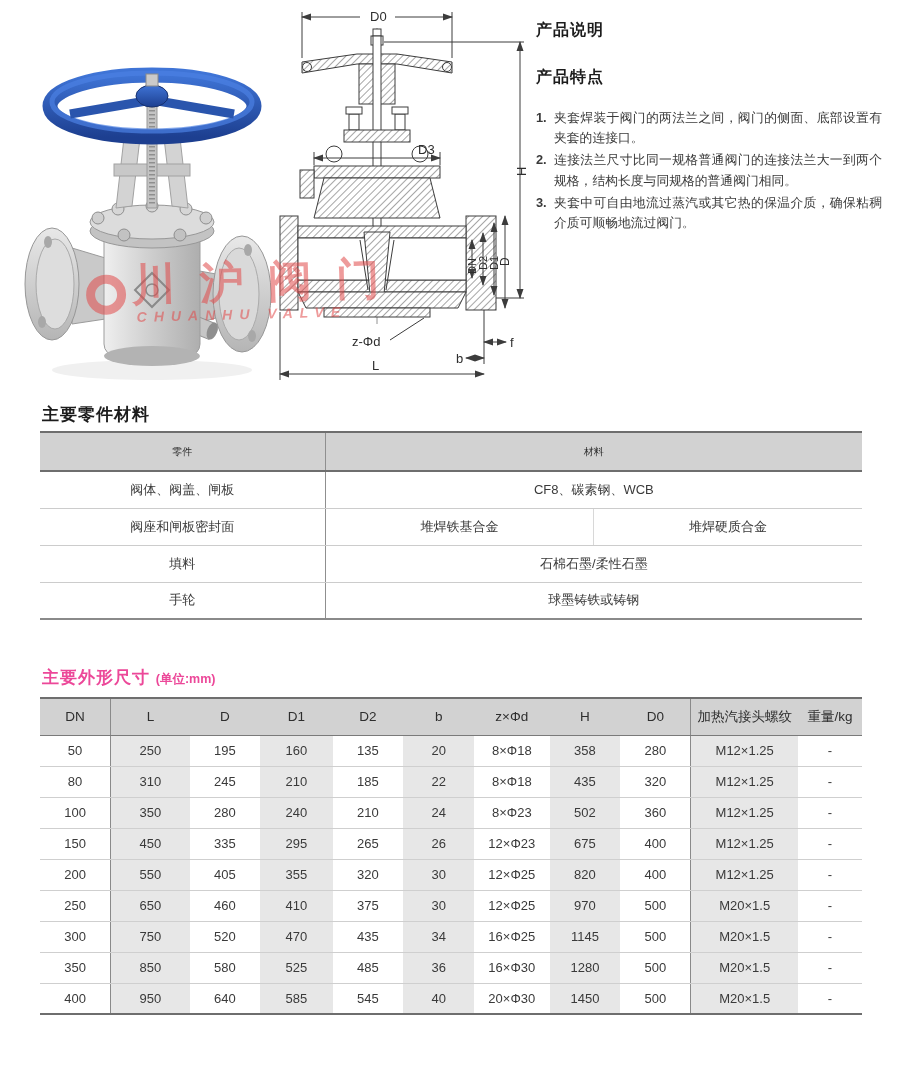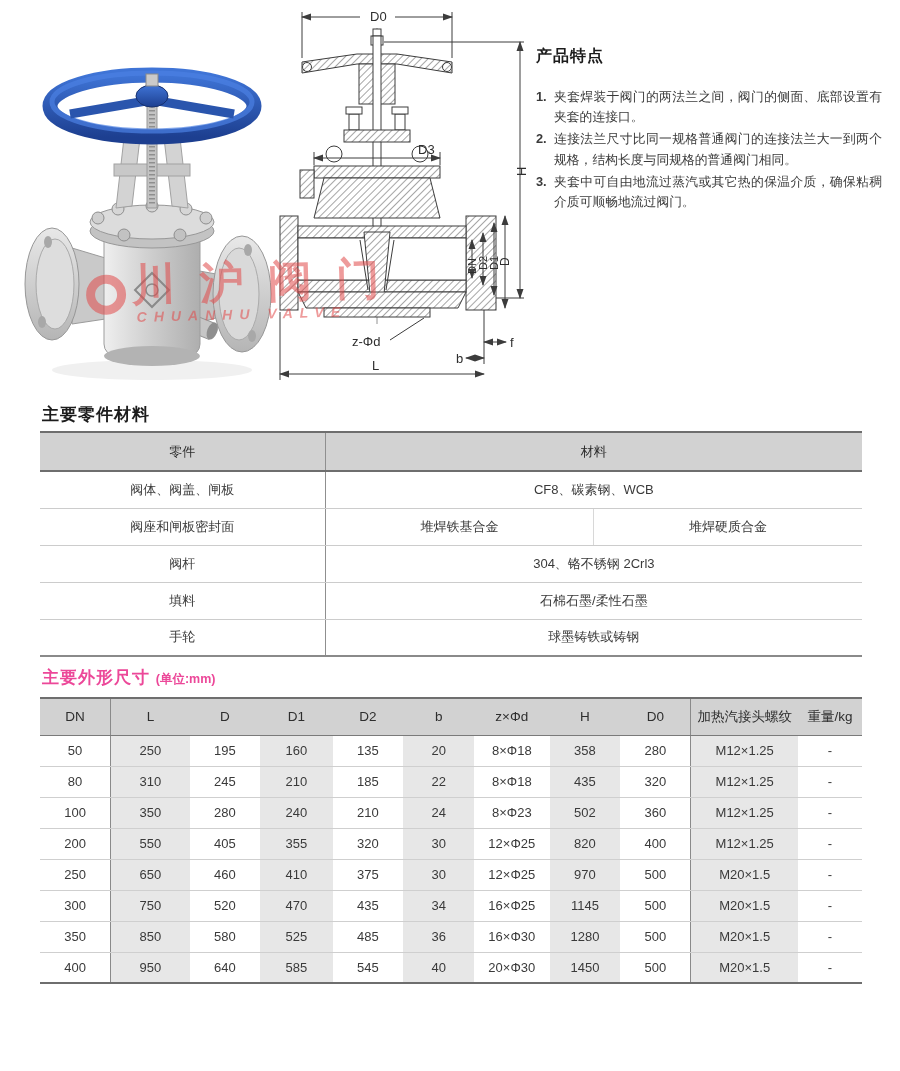--- a/index.html
+++ b/index.html
@@ -26,21 +26,21 @@
   .feat-text { text-align:justify; }
 
   
   .h-materials { position:absolute; left:42px; top:403px; font-size:17px; font-weight:bold; color:#1c1c1c; letter-spacing:1px; }
   .h-dims { position:absolute; left:42px; top:666px; font-size:17px; font-weight:bold; color:#ec4899; letter-spacing:1px; }
   .h-dims .unit { font-size:12.5px; font-weight:bold; letter-spacing:0; }
 
   
   table { border-collapse:collapse; table-layout:fixed; width:822px; }
   .materials-table { position:absolute; left:40px; top:431px; }
-  .materials-table th { background:#d2d2d2; font-size:13px; font-weight:normal; color:#2e2e2e; height:39px;
+  .materials-table th { background:#d2d2d2; font-size:10px; font-weight:normal; color:#2e2e2e; height:39px;
                         border-bottom:2px solid #6e6e6e; }
   .materials-table { border-top:2px solid #6e6e6e; border-bottom:2px solid #8a8a8a; }
   .materials-table td { font-size:13px; color:#3a3a3a; text-align:center; height:37px; border-bottom:1px solid #cccccc; }
   .materials-table tr:last-child td { border-bottom:none; }
   .materials-table .part-cell { border-right:1px solid #8f8f8f; }
   .materials-table .split-l { border-right:1px solid #d8d8d8; }
 
   .dims-table { position:absolute; left:40px; top:697px; border-top:2px solid #6e6e6e; border-bottom:2px solid #6e6e6e; }
   .dims-table th { background:#d2d2d2; font-size:13.5px; font-weight:normal; color:#2e2e2e; height:37px;
                    border-bottom:1.5px solid #7a7a7a; }
@@ -227,20 +227,21 @@
 
   <div class="watermark">
     <div class="wm-ring"></div>
     <div class="wm-col">
       <div class="wm-cn">川沪阀门</div>
       <div class="wm-en">CHUANHU VALVE</div>
     </div>
   </div>
 
   <div class="right-col">
+    <div class="sec-title">产品说明</div>
     <div class="sec-title feat-title">产品特点</div>
     <div class="feat-list">
       <div class="feat-item">
         <span class="feat-num">1.</span>
         <span class="feat-text">夹套焊装于阀门的两法兰之间，阀门的侧面、底部设置有夹套的连接口。</span>
       </div>
       <div class="feat-item">
         <span class="feat-num">2.</span>
         <span class="feat-text">连接法兰尺寸比同一规格普通阀门的连接法兰大一到两个规格，结构长度与同规格的普通阀门相同。</span>
       </div>
@@ -266,24 +267,20 @@
     </thead>
     <tbody>
         <tr>
           <td class="part-cell">阀体、阀盖、闸板</td>
           <td colspan="2">CF8、碳素钢、WCB</td>
         </tr>
         <tr>
           <td class="part-cell">阀座和闸板密封面</td>
           <td class="split-l">堆焊铁基合金</td>
           <td>堆焊硬质合金</td>
-        </tr>
-        <tr>
-          <td class="part-cell">阀杆</td>
-          <td colspan="2">304、铬不锈钢 2Crl3</td>
         </tr>
         <tr>
           <td class="part-cell">填料</td>
           <td colspan="2">石棉石墨/柔性石墨</td>
         </tr>
         <tr>
           <td class="part-cell">手轮</td>
           <td colspan="2">球墨铸铁或铸钢</td>
         </tr>
       </tbody>
@@ -356,20 +353,33 @@
           <td class="c-shade">240</td>
           <td>210</td>
           <td class="c-shade">24</td>
           <td>8×Φ23</td>
           <td class="c-shade">502</td>
           <td class="v-dark">360</td>
           <td class="c-shade">M12×1.25</td>
           <td>-</td>
         </tr>
         <tr>
+          <td class="v-dark">150</td>
+          <td class="c-shade">450</td>
+          <td>335</td>
+          <td class="c-shade">295</td>
+          <td>265</td>
+          <td class="c-shade">26</td>
+          <td>12×Φ23</td>
+          <td class="c-shade">675</td>
+          <td class="v-dark">400</td>
+          <td class="c-shade">M12×1.25</td>
+          <td>-</td>
+        </tr>
+        <tr>
           <td class="v-dark">200</td>
           <td class="c-shade">550</td>
           <td>405</td>
           <td class="c-shade">355</td>
           <td>320</td>
           <td class="c-shade">30</td>
           <td>12×Φ25</td>
           <td class="c-shade">820</td>
           <td class="v-dark">400</td>
           <td class="c-shade">M12×1.25</td>

